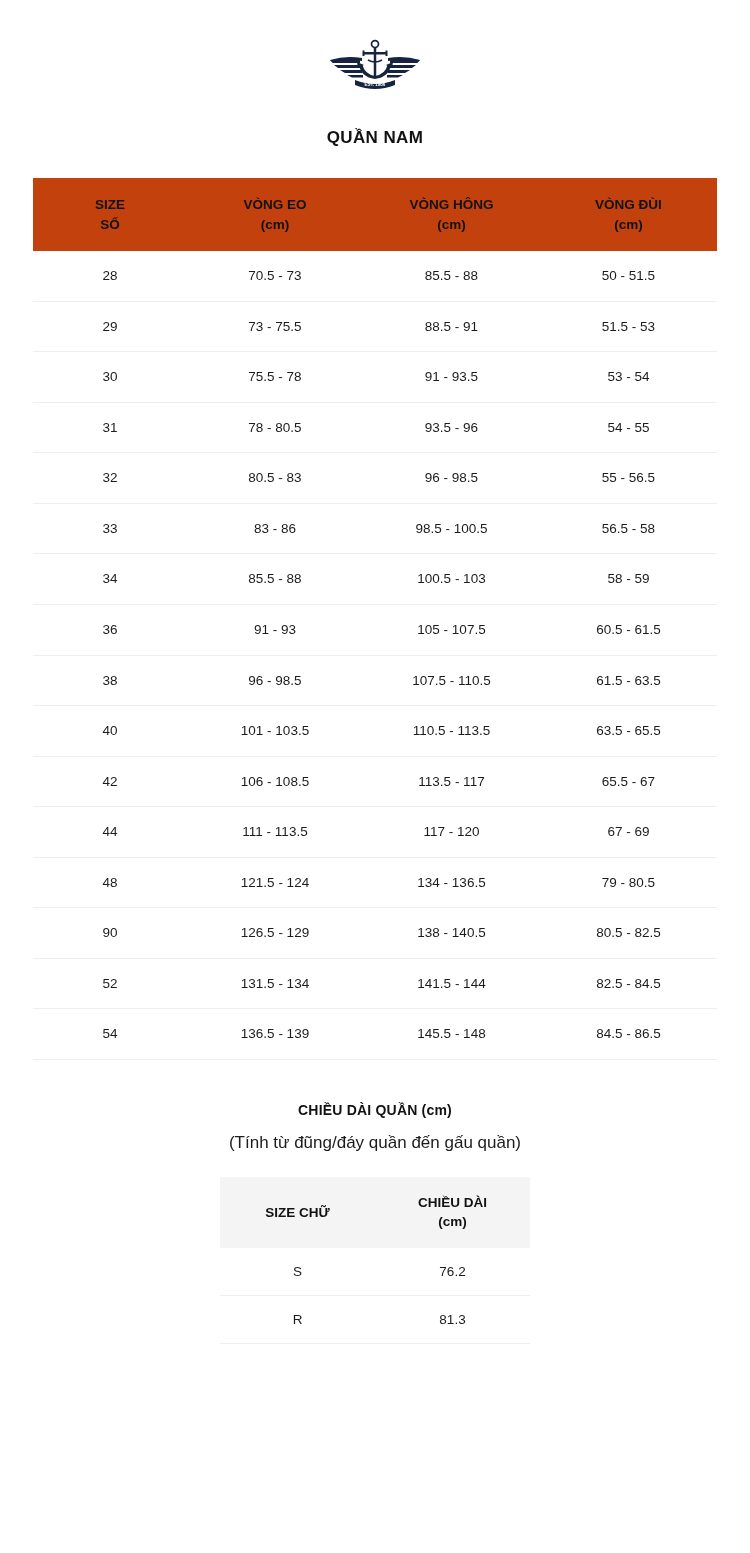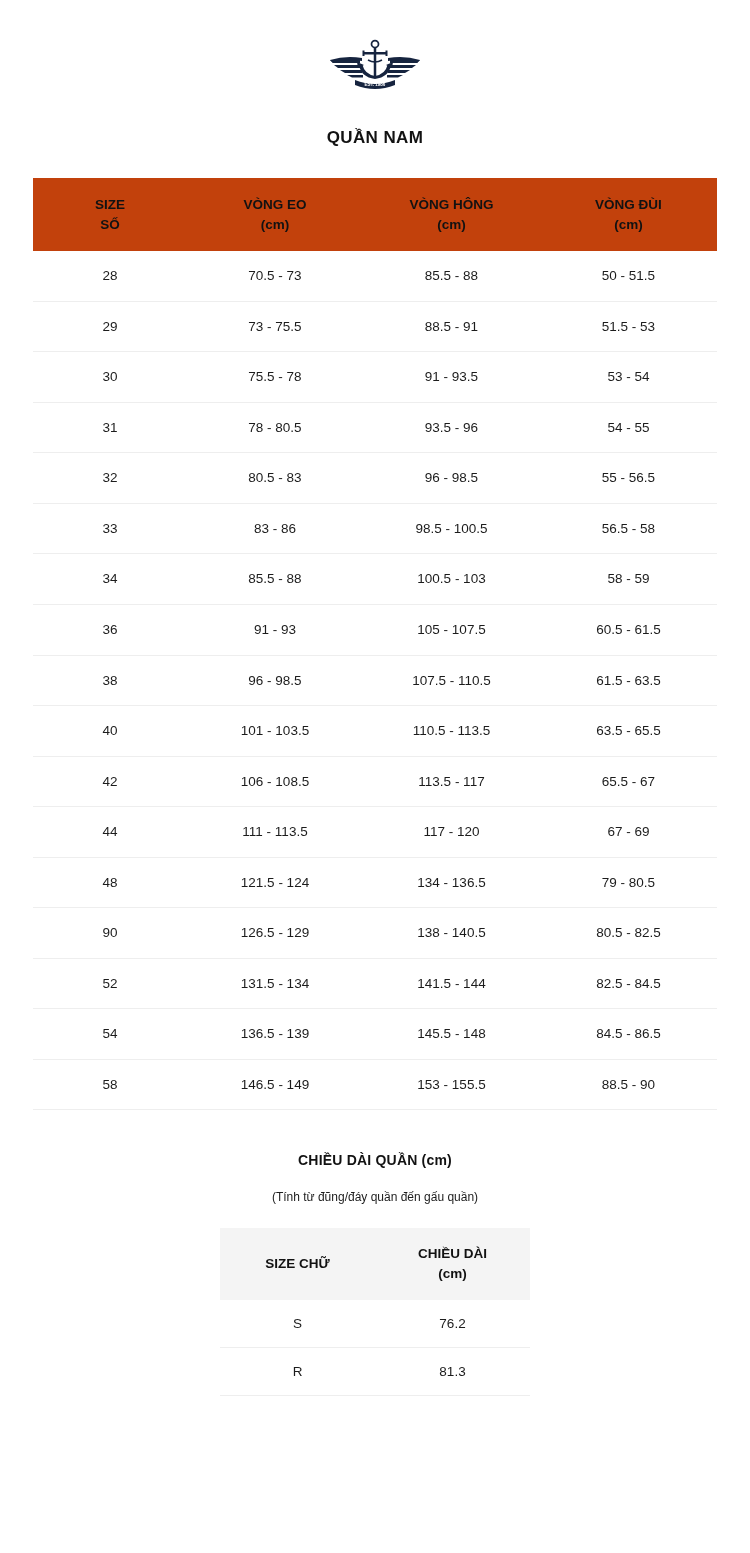--- a/index.html
+++ b/index.html
@@ -124,24 +124,24 @@
   }
 
   .length-title {
     font-size: 14px;
     font-weight: bold;
     color: #121212;
     letter-spacing: 0.2px;
   }
 
   .length-subtitle {
-    font-size: 12px;
+    font-size: 17px;
     font-weight: normal;
     color: #1c1c1c;
-    margin-top: 22px;
+    margin-top: 15px;
   }
 
   .length-table-wrap {
     margin: 24px auto 0 auto;
     width: 310px;
   }
 
   table.length-table {
     width: 310px;
     border-collapse: collapse;
@@ -336,26 +336,20 @@
             <td class="col-waist">131.5 - 134</td>
             <td class="col-hip">141.5 - 144</td>
             <td class="col-thigh">82.5 - 84.5</td>
           </tr>
           <tr>
             <td class="col-size">54</td>
             <td class="col-waist">136.5 - 139</td>
             <td class="col-hip">145.5 - 148</td>
             <td class="col-thigh">84.5 - 86.5</td>
           </tr>
-          <tr>
-            <td class="col-size">58</td>
-            <td class="col-waist">146.5 - 149</td>
-            <td class="col-hip">153 - 155.5</td>
-            <td class="col-thigh">88.5 - 90</td>
-          </tr>
         </tbody>
     </table>
   </div>
 
   <div class="length-section">
     <div class="length-title">CHIỀU DÀI QUẦN (cm)</div>
     <div class="length-subtitle">(Tính từ đũng/đáy quần đến gấu quần)</div>
 
     <div class="length-table-wrap">
       <table class="length-table">

